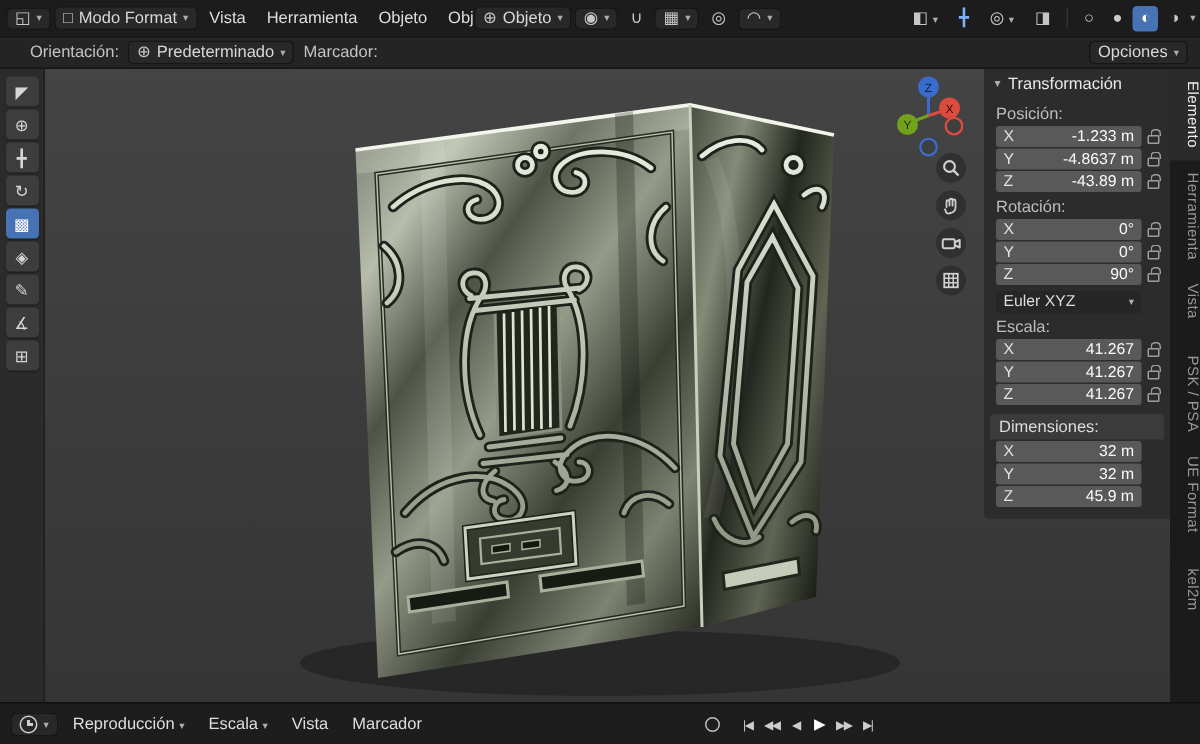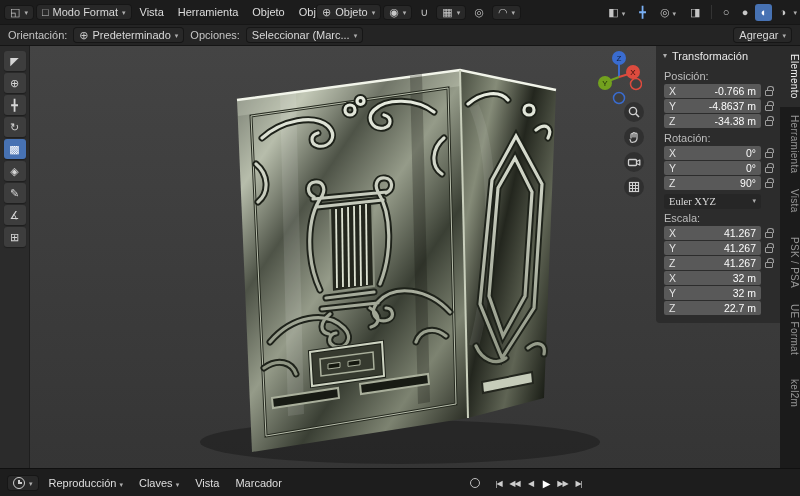--- a/index.html
+++ b/index.html
@@ -20,21 +20,21 @@
   .hicon.blue { color:#7ab0f5; }
   .chev { font-size:7px; color:#aeaeae; line-height:1; }
   .hsep { width:1px; height:14px; background:#333; margin:0 3px; }
   .shade { width:17px; height:17px; display:flex; align-items:center; justify-content:center;
            border-radius:3px; color:#c9c9c9; font-size:11px; }
   .shade.active { background:#4772b3; color:#fff; }
 
   
   .tsettings { position:absolute; left:0; top:24px; width:800px; height:22px; background:#242424;
                border-top:1px solid #161616; border-bottom:1px solid #151515;
-               display:flex; align-items:center; }
+               display:flex; align-items:center;padding-left:12px; }
   .ts-left { display:flex; align-items:center; gap:6px; margin-left:8px; }
   .ts-label { color:#c4c4c4; }
   .ts-right { position:absolute; right:8px; top:2px; }
 
   
   .toolbar { position:absolute; left:0; top:46px; width:30px; height:422px; background:#2b2b2b;
              border-right:1px solid #1e1e1e; display:flex; flex-direction:column; align-items:center;
              padding-top:5px; gap:2px; }
   .tool { width:22px; height:20px; background:#3d3d3d; border-radius:3px; display:flex;
           align-items:center; justify-content:center; font-size:11px; color:#d6d6d6;
@@ -59,21 +59,21 @@
   .pfield { flex:1; height:14px; background:#595959; border-radius:2px; display:flex; align-items:center; }
   .pfield .axis { width:13px; padding-left:5px; color:#e3e3e3; font-size:10.5px; }
   .pfield .val { flex:1; text-align:right; padding-right:5px; color:#fbfbfb; font-size:10.5px; }
   .plock { width:15px; height:14px; position:relative; display:flex; justify-content:center;
            align-items:flex-end; }
   .lockbody { width:8px; height:6px; border:1px solid #9d9d9d; border-radius:1px; margin-bottom:2px; }
   .lockbody::before { content:""; position:absolute; top:2px; left:6px; width:5px; height:4px;
            border:1px solid #9d9d9d; border-bottom:none; border-radius:3px 3px 0 0; }
   .pspacer { width:15px; height:14px; }
   .euler { flex:1; height:15px; background:#262626; border-radius:3px; display:flex;
-           align-items:center; padding:0 5px; color:#dcdcdc; font-size:10.5px;font-family:Liberation Serif, serif; }
+           align-items:center; padding:0 5px; color:#dcdcdc; font-size:10.5px; }
   .euler .grow { flex:1; }
   .psub { height:17px; background:#3b3b3b; border-radius:3px 3px 0 0; display:flex; align-items:center;
           padding-left:6px; margin:6px 4px 1px 4px; color:#dcdcdc; }
 
   
   .tabstrip { position:absolute; left:780px; top:46px; width:20px; height:422px; background:#1b1b1b;
               display:flex; flex-direction:column; padding-top:0; }
   .tab { writing-mode:vertical-rl; width:20px; padding:8px 0; text-align:center; color:#979797;
          font-size:10px; letter-spacing:.3px; white-space:nowrap; }
   .tab.active { background:#2b2b2b; color:#efefef; }
@@ -165,29 +165,25 @@
   </div>
 
   <div class="tsettings">
     <div class="ts-left">
       <span class="ts-label">Orientación:</span>
       <span class="dd">
         <span class="hicon">⊕</span>
         <span>Predeterminado</span>
         <span class="chev">▾</span>
       </span>
-      <span class="ts-label">Opciones:</span>
-      <span class="dd">
-        <span>Seleccionar (Marc...</span>
-        <span class="chev">▾</span>
-      </span>
+      <span class="ts-label">Marcador:</span>
     </div>
     <div class="ts-right">
       <span class="dd">
-        <span>Agregar</span>
+        <span>Opciones</span>
         <span class="chev">▾</span>
       </span>
     </div>
   </div>
 
   <div class="toolbar">
     <div class="tool">
         <span>◤</span>
       </div>
     <div class="tool">
@@ -366,39 +362,39 @@
   <div class="npanel">
     <div class="phead">
       <span class="chev">▾</span>
       <span>Transformación</span>
     </div>
 
     <div class="plabel">Posición:</div>
     <div class="prow">
       <div class="pfield">
         <span class="axis">X</span>
-        <span class="val">-0.766 m</span>
+        <span class="val">-1.233 m</span>
       </div>
       <span class="plock">
           <span class="lockbody"></span>
         </span>
     </div>
     <div class="prow">
       <div class="pfield">
         <span class="axis">Y</span>
         <span class="val">-4.8637 m</span>
       </div>
       <span class="plock">
           <span class="lockbody"></span>
         </span>
     </div>
     <div class="prow">
       <div class="pfield">
         <span class="axis">Z</span>
-        <span class="val">-34.38 m</span>
+        <span class="val">-43.89 m</span>
       </div>
       <span class="plock">
           <span class="lockbody"></span>
         </span>
     </div>
 
     <div class="plabel">Rotación:</div>
     <div class="prow">
       <div class="pfield">
         <span class="axis">X</span>
@@ -458,38 +454,41 @@
     <div class="prow">
       <div class="pfield">
         <span class="axis">Z</span>
         <span class="val">41.267</span>
       </div>
       <span class="plock">
           <span class="lockbody"></span>
         </span>
     </div>
 
+    <div class="psub">
+      <span>Dimensiones:</span>
+    </div>
     <div class="prow">
       <div class="pfield">
         <span class="axis">X</span>
         <span class="val">32 m</span>
       </div>
       <span class="pspacer"></span>
     </div>
     <div class="prow">
       <div class="pfield">
         <span class="axis">Y</span>
         <span class="val">32 m</span>
       </div>
       <span class="pspacer"></span>
     </div>
     <div class="prow">
       <div class="pfield">
         <span class="axis">Z</span>
-        <span class="val">22.7 m</span>
+        <span class="val">45.9 m</span>
       </div>
       <span class="pspacer"></span>
     </div>
   </div>
 
   <div class="tabstrip">
     <div class="tab active">Elemento</div>
     <div class="tab">Herramienta</div>
     <div class="tab">Vista</div>
     <div class="tabgap"></div>
@@ -503,21 +502,21 @@
     <div class="bb-left">
       <span class="dd">
         <span class="clock"></span>
         <span class="chev">▾</span>
       </span>
       <span class="menu">
         <span>Reproducción</span>
         <span class="chev">▾</span>
       </span>
       <span class="menu">
-        <span>Claves</span>
+        <span>Escala</span>
         <span class="chev">▾</span>
       </span>
       <span class="menu">Vista</span>
       <span class="menu">Marcador</span>
     </div>
 
     <div class="playcluster">
       <span class="akey"></span>
       <span class="pb">|◀</span>
       <span class="pb">◀◀</span>

